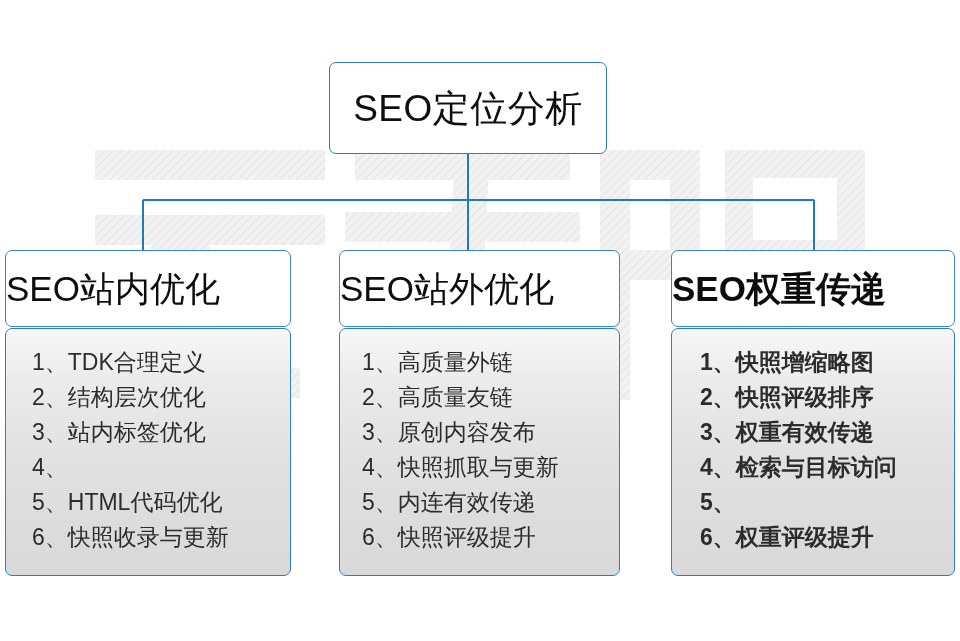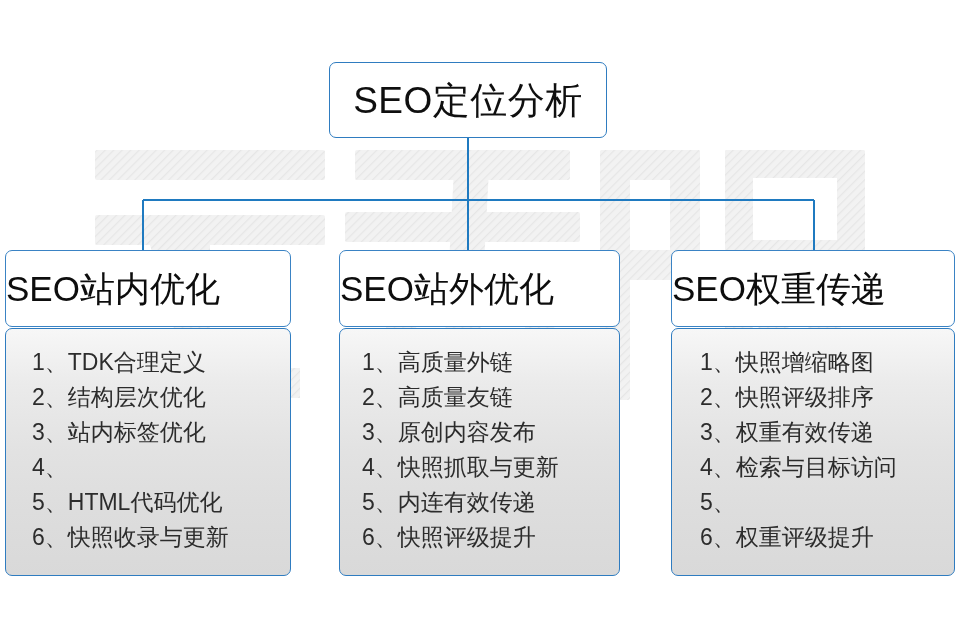--- a/index.html
+++ b/index.html
@@ -35,21 +35,21 @@
     pointer-events: none;
     z-index: 1;
   }
 
   
   .root-node {
     position: absolute;
     left: 329px;
     top: 62px;
     width: 278px;
-    height: 76px;
+    height: 92px;
     box-sizing: border-box;
     border: 1.4px solid #2f7cc0;
     border-radius: 7px;
     background: #ffffff;
     display: flex;
     align-items: center;
     justify-content: center;
     z-index: 3;
   }
   .root-node .title {
@@ -112,21 +112,21 @@
     align-items: baseline;
   }
   .item-num {
     display: inline-block;
     min-width: 34px;
   }
 
   
   #col-0 { left: 5px;   width: 286px; }
   #col-1 { left: 331px; width: 281px; padding-left: 8px; }
-  #col-2 { left: 671px; width: 284px; }
+  #col-2 { left: 671px; width: 284px; font-weight: bold; }
 
   #col-0 .item-list { padding-left: 26px; }
   #col-1 .item-list { padding-left: 22px; }
   #col-2 .item-list { padding-left: 28px; }
 </style>
 </head>
 <body>
 
 <div id="canvas">
 

